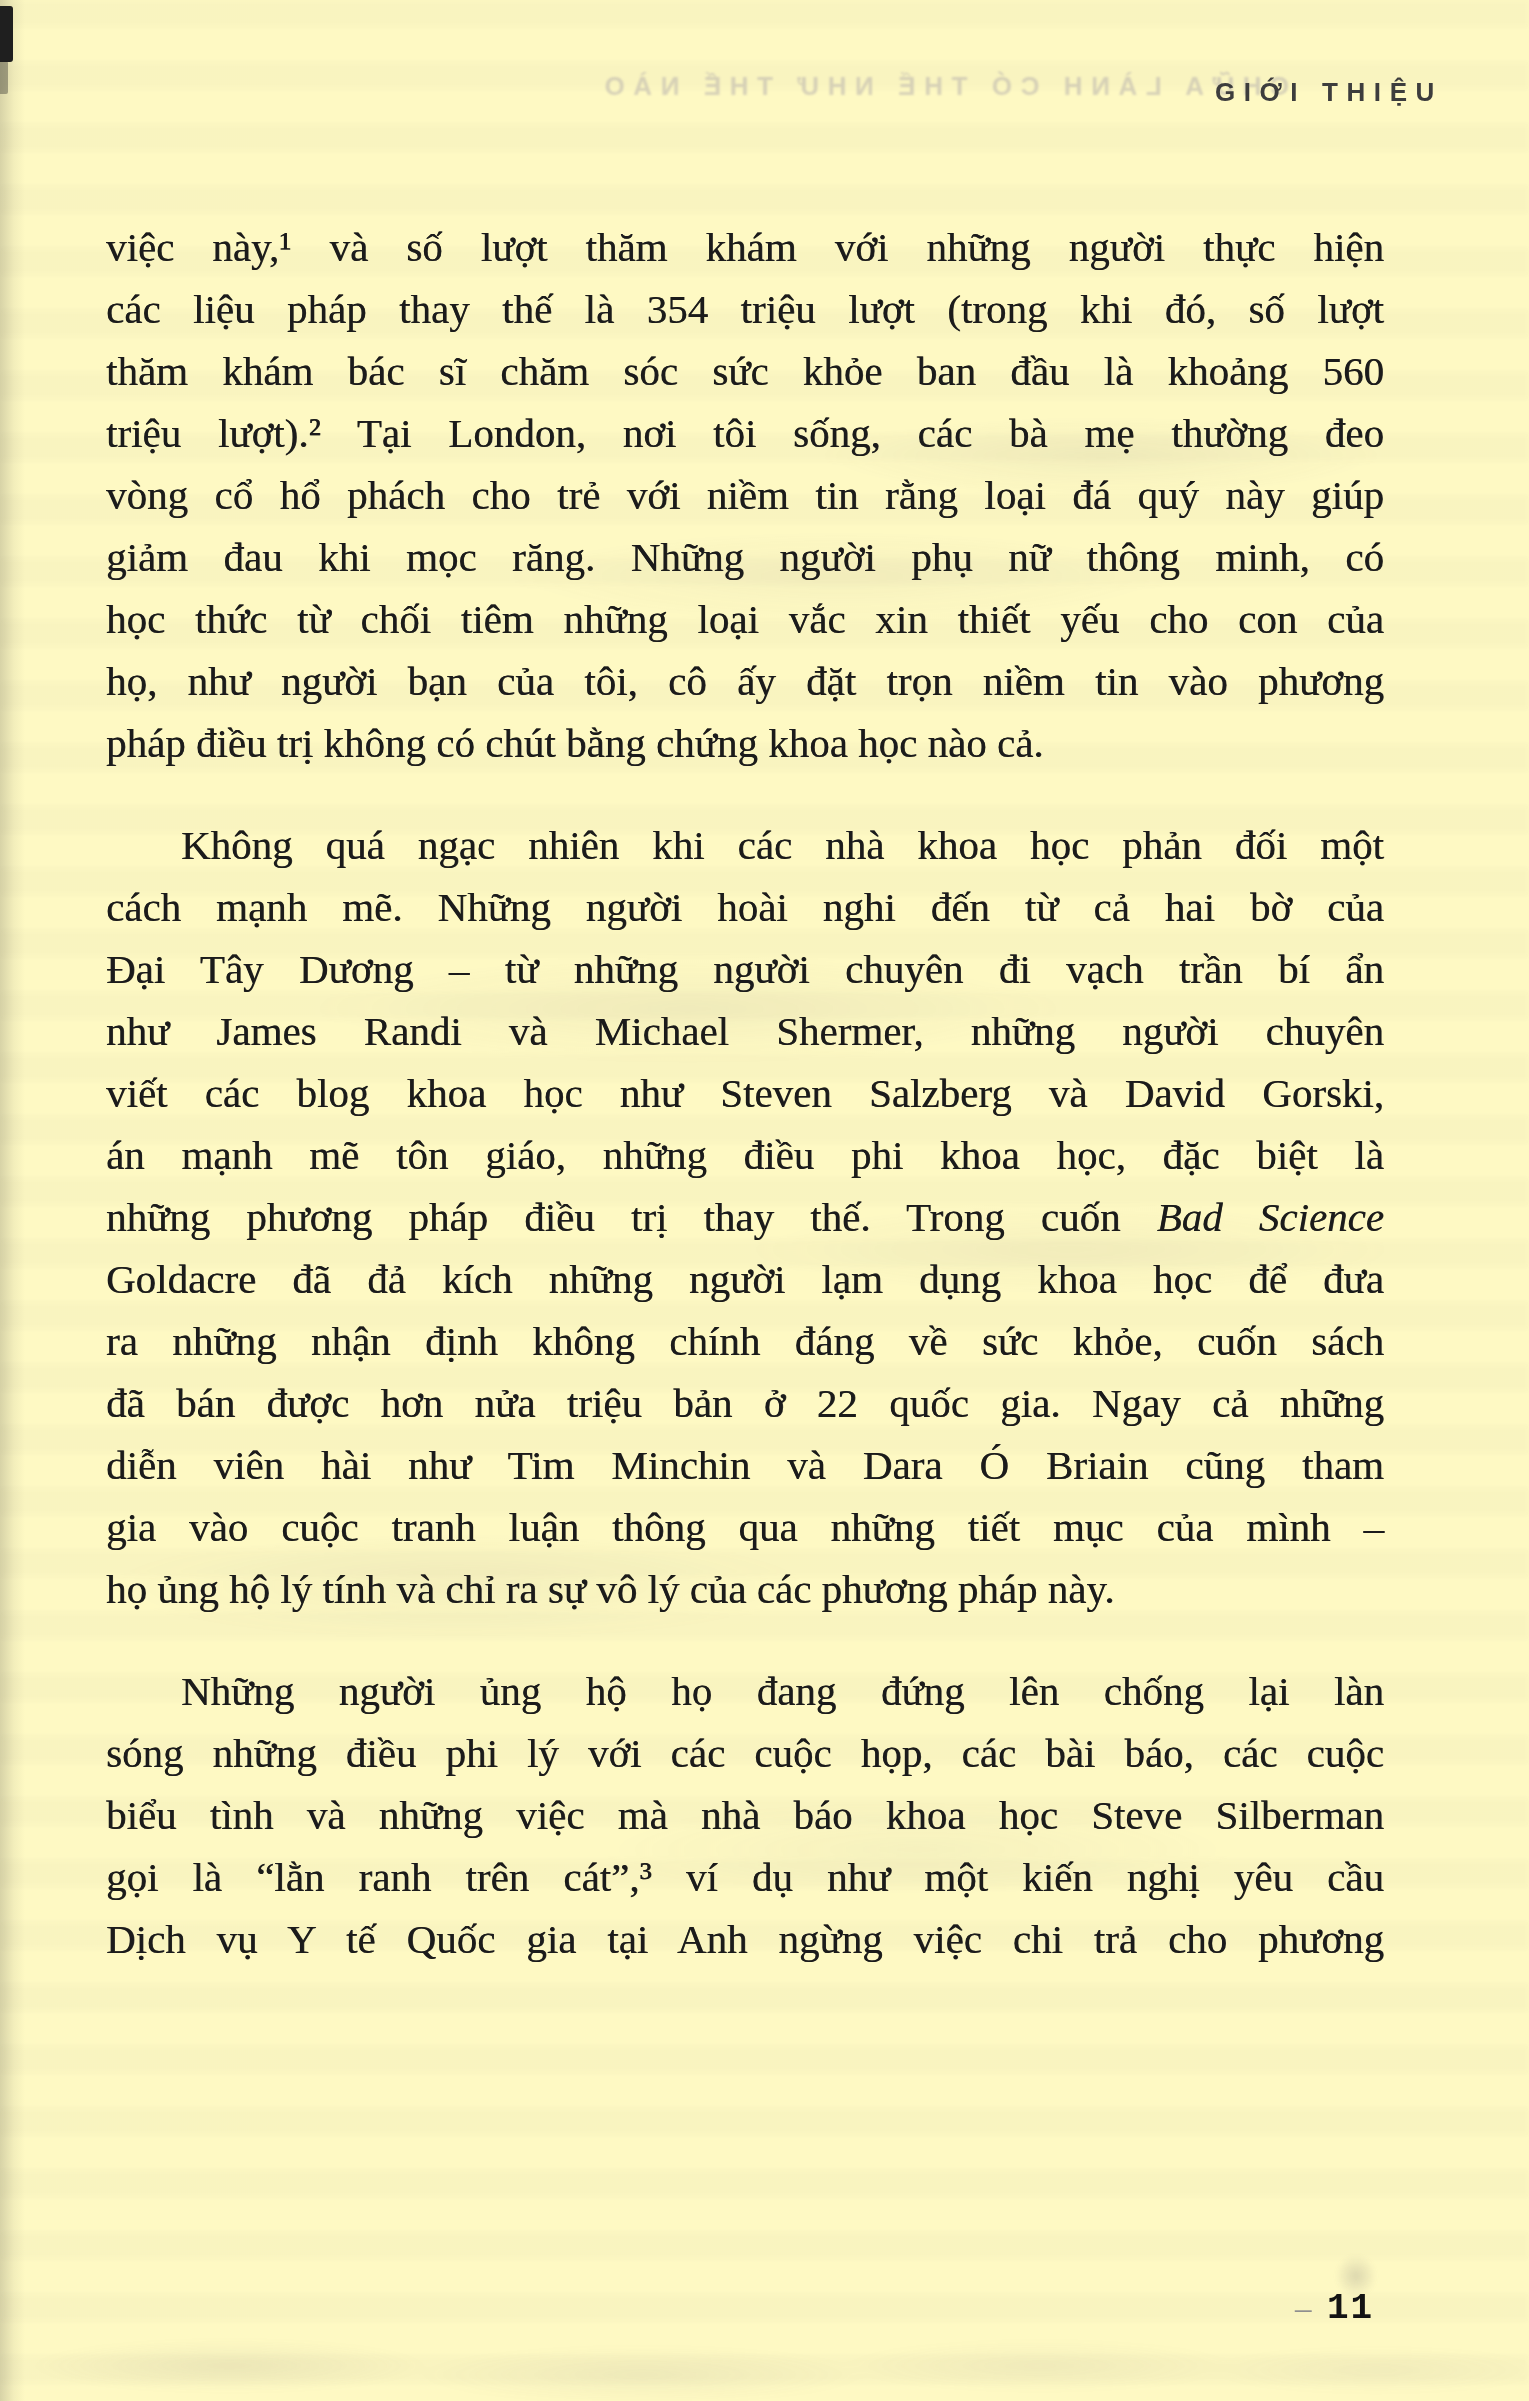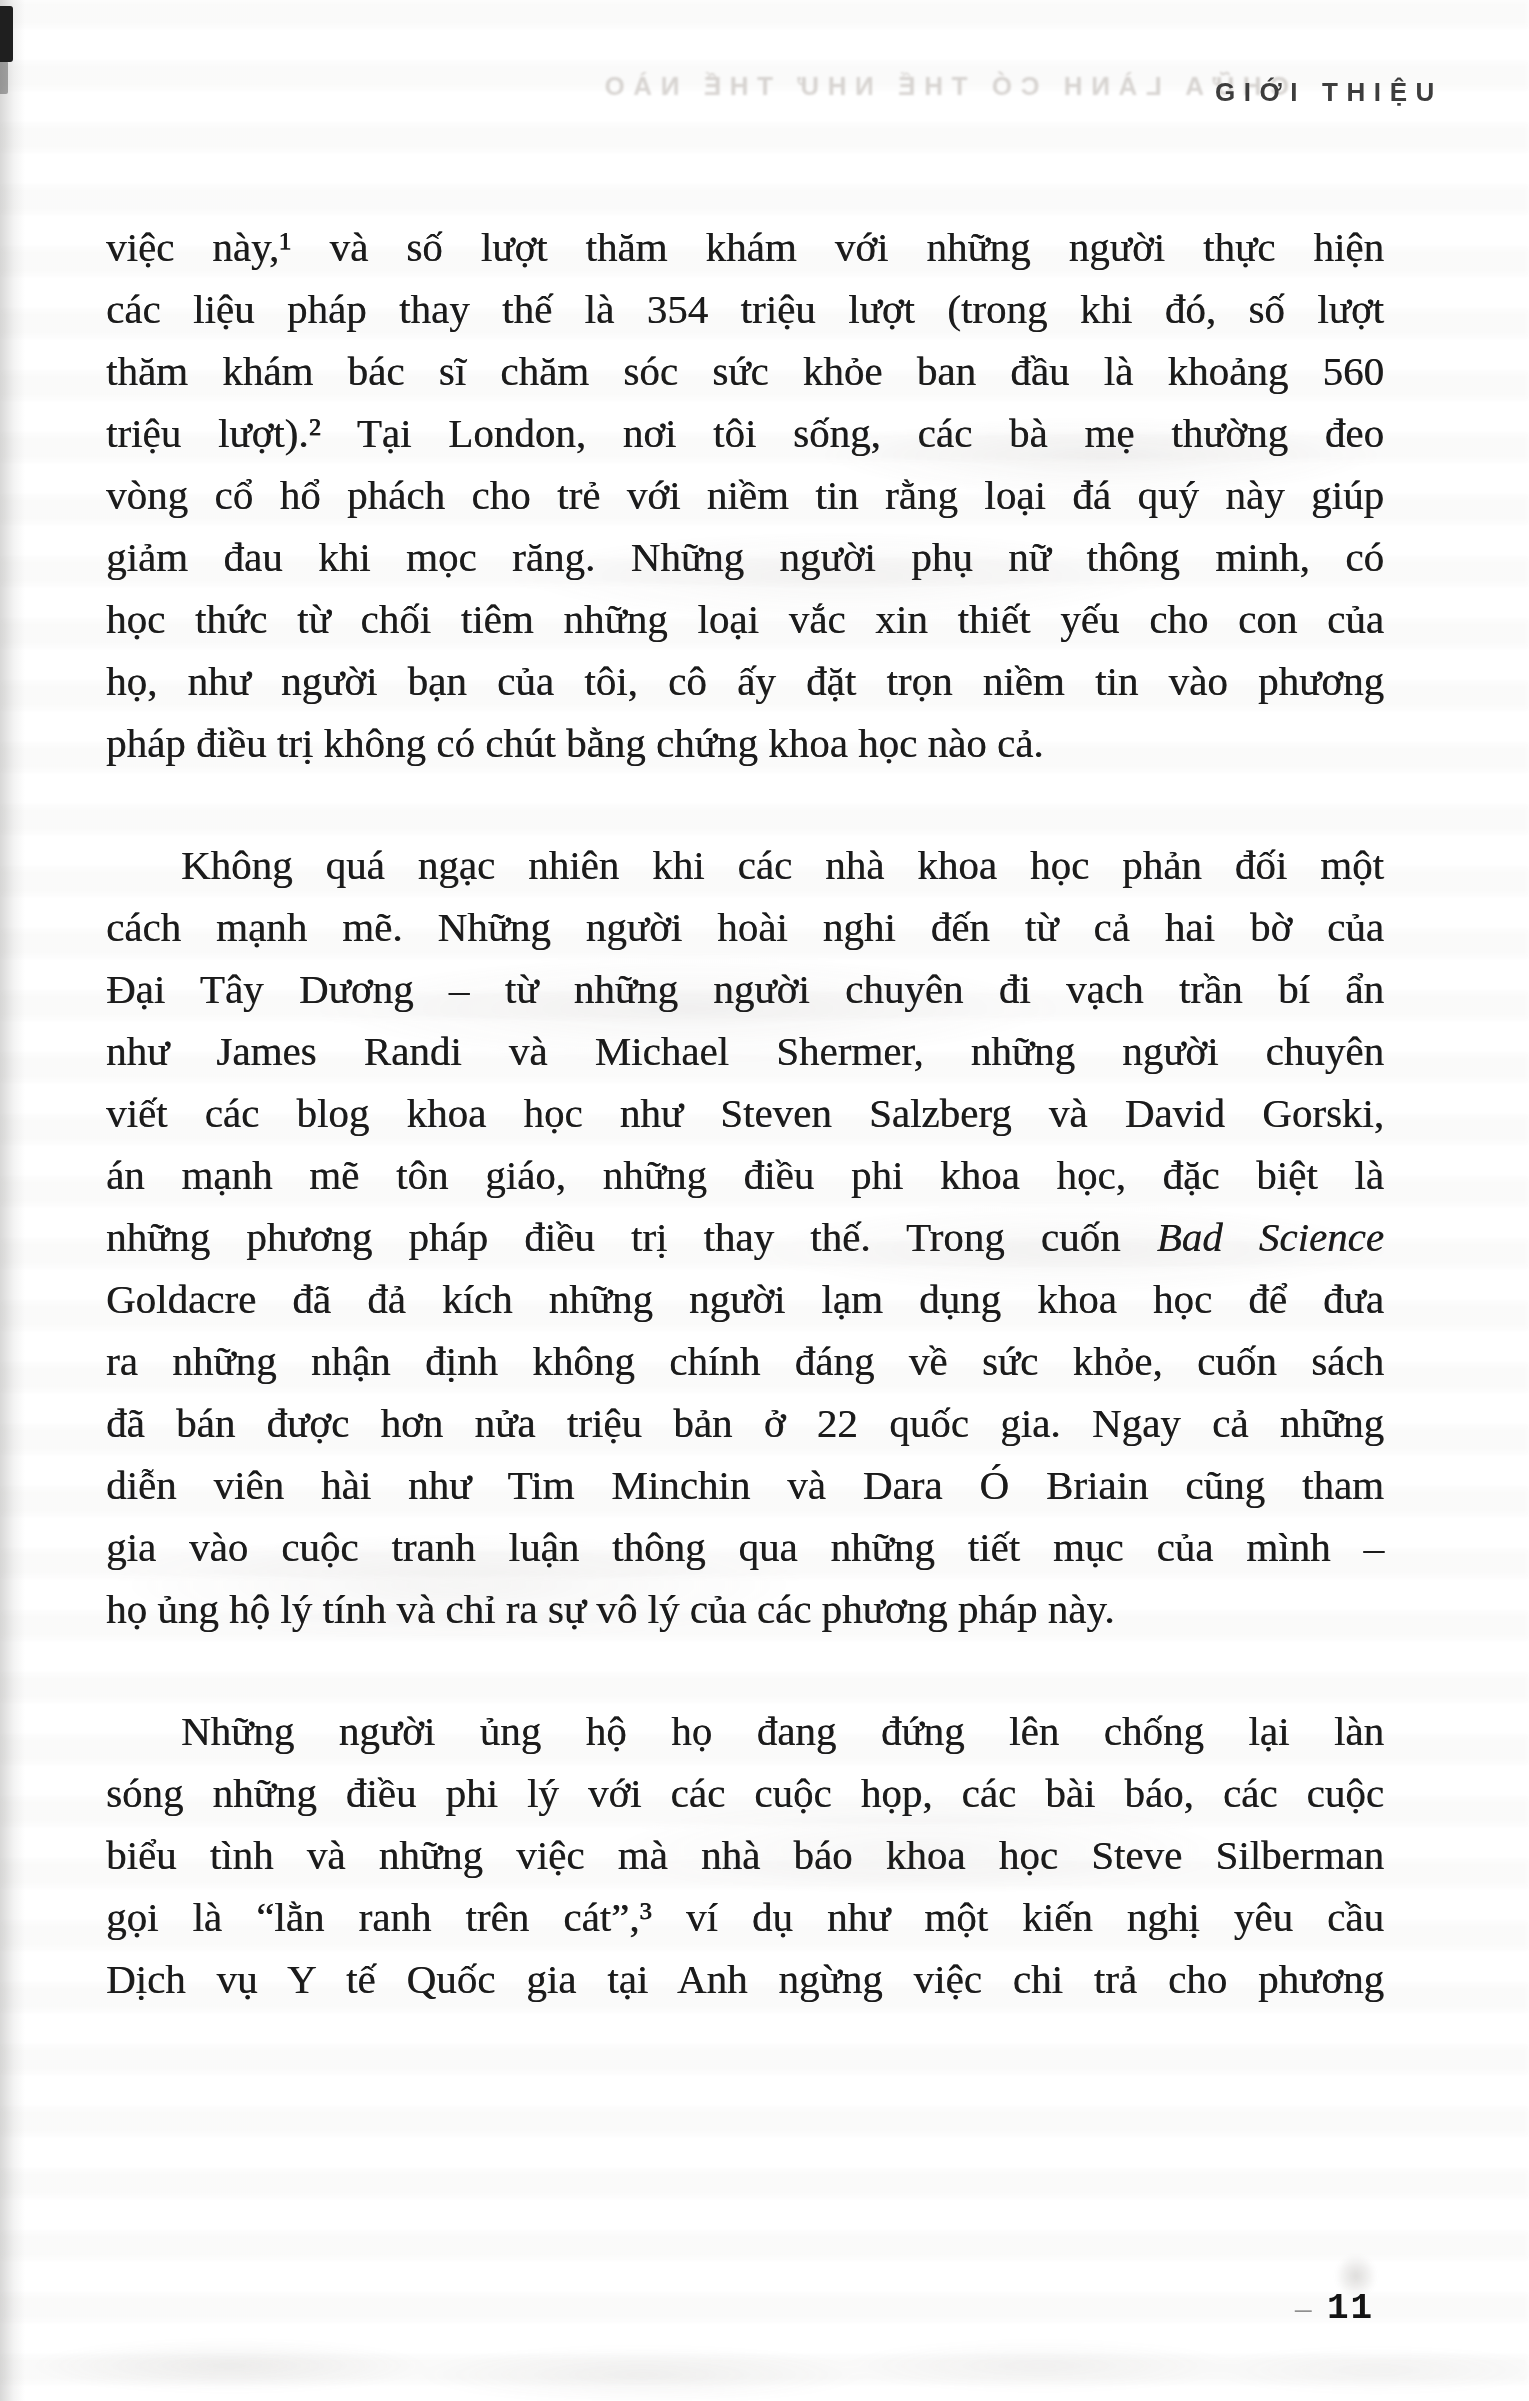--- a/index.html
+++ b/index.html
@@ -1,19 +1,19 @@
 <!DOCTYPE html>
 <html><head>
 <meta charset="utf-8">
 <style>
   html,body{margin:0;padding:0;background:#e9e7e4;}
   .page{
     position:relative;
     width:1529px;height:2402px;
-    background:#ffffff;
+    background:#fef9c3;
     overflow:hidden;
     font-family:"Liberation Serif", serif;
     color:#1b1b1b;
   }
   
   .edge-shadow{
     position:absolute;left:0;top:0;bottom:0;width:25px;
     background:linear-gradient(90deg,rgba(60,58,55,.20),rgba(60,58,55,.06) 55%,rgba(60,58,55,0));
     pointer-events:none;
   }
@@ -58,21 +58,21 @@
   .running-header{
     position:absolute;top:77px;right:86px;
     font-family:"Liberation Sans", sans-serif;
     font-weight:700;font-size:26px;letter-spacing:8.6px;
     color:#3d3d3d;white-space:nowrap;
   }
   
   .body-text{
     position:absolute;left:106px;top:216px;width:1278px;
   }
-  .para + .para{margin-top:60px;}
+  .para + .para{margin-top:40px;}
   .line{
     font-size:41px;line-height:62px;height:62px;
     text-align:justify;text-align-last:justify;
     white-space:nowrap;
     text-shadow:0.4px 0 0 rgba(20,20,20,.8);
   }
   .line.indent{padding-left:75px;}
   .line.short{text-align-last:left;}
   .italic{font-style:italic;}
   

